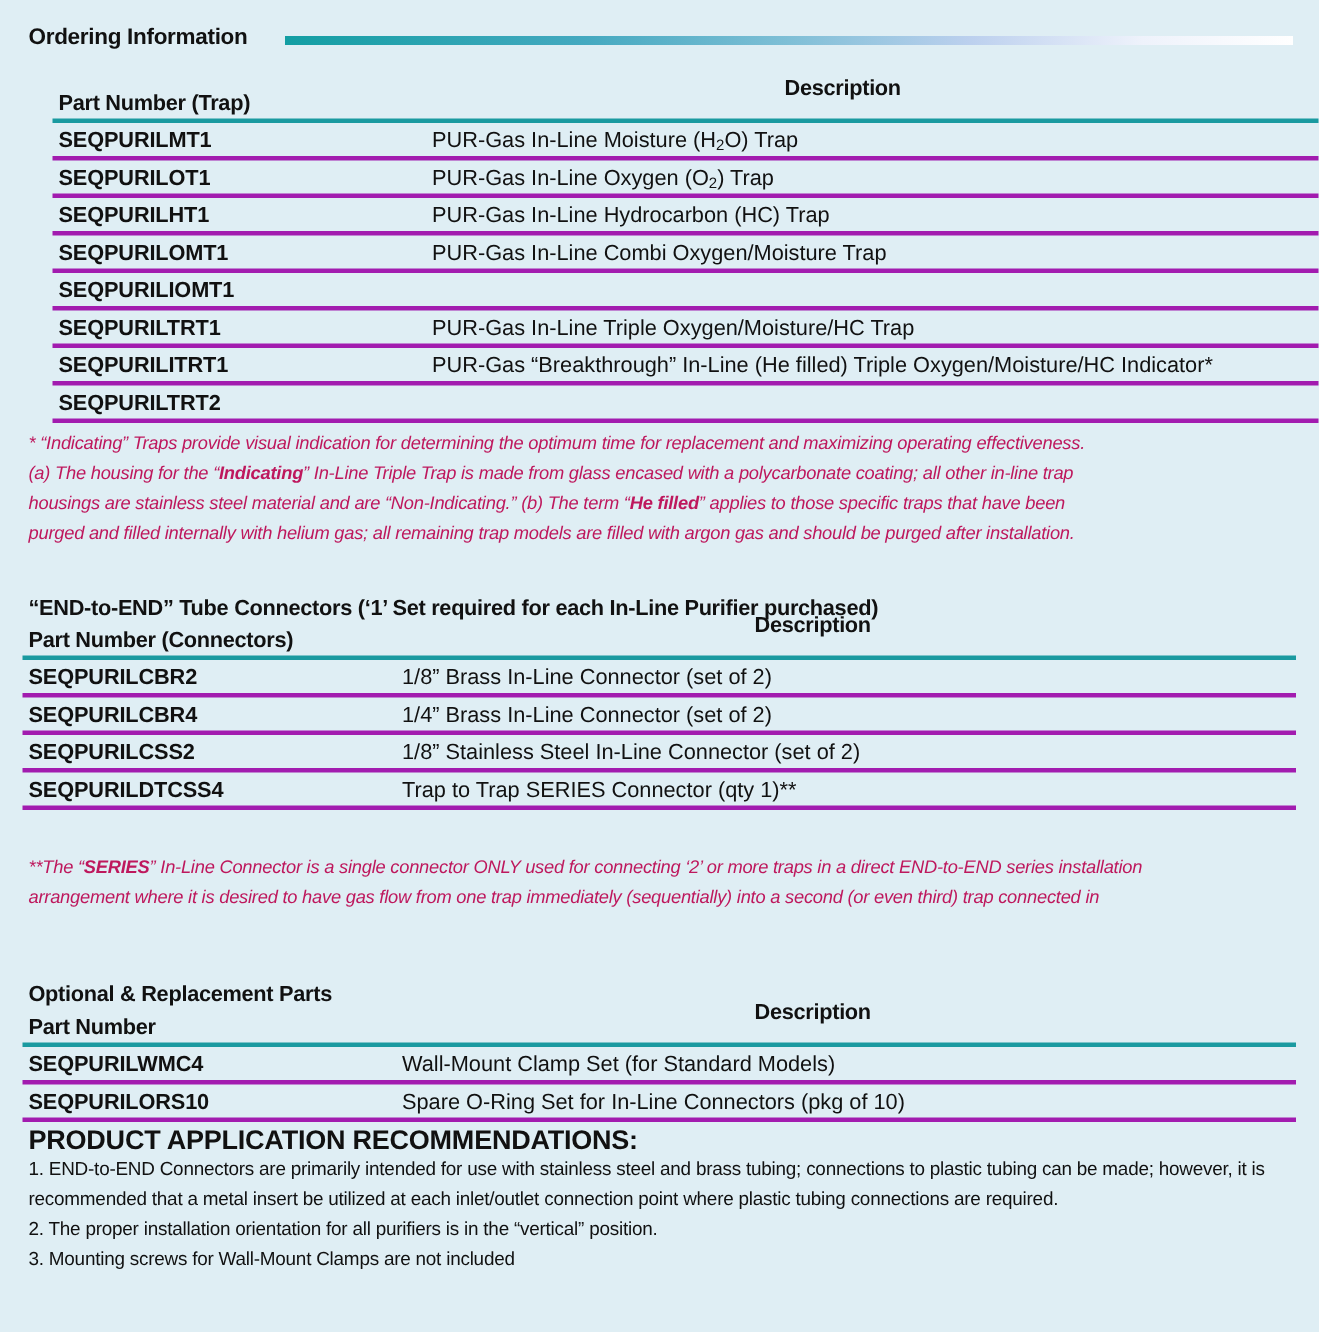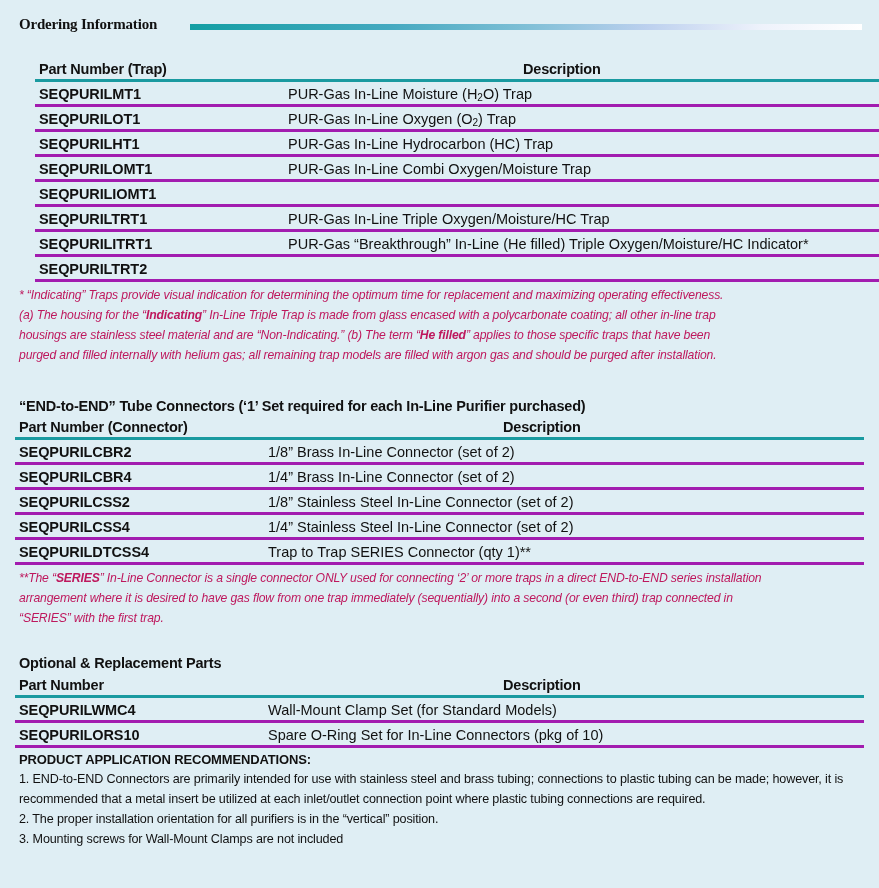--- a/index.html
+++ b/index.html
@@ -6,42 +6,42 @@
     html, body { width: 879px; height: 888px; overflow: hidden; }
     body {
       background: #dfeef4;
       font-family: "Liberation Sans", sans-serif;
       color: #111;
       position: relative;
     }
     .page { position: absolute; left: 0; top: 0; width: 879px; height: 888px; }
 
     .title-row { position: absolute; left: 19px; top: 13px; height: 22px; width: 850px; display: flex; align-items: center; }
-    .title { font-family: Liberation Serif, serif; font-weight: bold; font-size: 15px; color: #111; white-space: nowrap; letter-spacing: -0.2px; }
+    .title { font-family: Liberation Sans, sans-serif; font-weight: bold; font-size: 15px; color: #111; white-space: nowrap; letter-spacing: -0.2px; }
     .title-bar {
       position: absolute; left: 171px; top: 11px; height: 6px; width: 672px;
       background: linear-gradient(to right, #139ea3 0%, #45a9c0 30%, #7fbfd6 50%, #bcd0ee 68%, #eef2fb 85%, #ffffff 100%);
     }
 
     .section-title { position: absolute; left: 19px; font-weight: bold; font-size: 14.5px; white-space: nowrap; letter-spacing: -0.2px; }
 
     .table { position: absolute; left: 15px; width: 849px; }
     .thead { position: relative; height: 20px; border-bottom: 3px solid #1a9aa0; }
     .th-part { position: absolute; left: 4px; bottom: 2px; font-weight: bold; font-size: 14.5px; letter-spacing: -0.2px; }
-    .th-desc { position: absolute; left: 488px; bottom: 2px; font-weight: bold; font-size: 14.5px; letter-spacing: -0.2px; }
+    .th-desc { position: absolute; left: 488px; bottom: 12px; font-weight: bold; font-size: 14.5px; letter-spacing: -0.2px; }
     .row { position: relative; height: 25px; border-bottom: 3px solid #a21caf; }
     .cell-part { position: absolute; left: 4px; top: 4px; font-weight: bold; font-size: 14.5px; letter-spacing: -0.1px; }
     .cell-desc { position: absolute; left: 253px; top: 4px; font-size: 14.5px; white-space: nowrap; }
     .cell-desc sub { font-size: 10px; vertical-align: -2px; line-height: 0; }
 
     .note { position: absolute; left: 19px; width: 850px; font-style: italic; font-size: 12.2px; line-height: 20px; color: #be185d; letter-spacing: -0.15px; }
     .note b { font-weight: bold; }
 
     .recs { position: absolute; left: 19px; top: 751px; width: 850px; font-size: 12.6px; line-height: 20px; letter-spacing: -0.15px; }
-    .recs-title { font-weight: bold; font-size: 13px; line-height: 18px; }
+    .recs-title { font-weight: bold; font-size: 18px; line-height: 18px; }
   </style>
 </head>
 <body>
 
 <div class="page">
 
   <div class="title-row">
     <span class="title">Ordering Information</span>
     <div class="title-bar"></div>
   </div>
@@ -87,49 +87,44 @@
     <div>* “Indicating” Traps provide visual indication for determining the optimum time for replacement and maximizing operating effectiveness.</div>
     <div><span>(a) The housing for the “</span><b>Indicating</b><span>” In-Line Triple Trap is made from glass encased with a polycarbonate coating; all other in-line trap</span></div>
     <div><span>housings are stainless steel material and are “Non-Indicating.” (b) The term “</span><b>He filled</b><span>” applies to those specific traps that have been</span></div>
     <div>purged and filled internally with helium gas; all remaining trap models are filled with argon gas and should be purged after installation.</div>
   </div>
 
   <div class="section-title" style="top:398px;">“END-to-END” Tube Connectors (‘1’ Set required for each In-Line Purifier purchased)</div>
 
   <div class="table" style="top:420px;">
     <div class="thead">
-      <span class="th-part">Part Number (Connector)</span>
+      <span class="th-part">Part Number (Connectors)</span>
       <span class="th-desc">Description</span>
     </div>
     <div class="row">
       <span class="cell-part">SEQPURILCBR2</span>
       <span class="cell-desc">1/8” Brass In-Line Connector (set of 2)</span>
     </div>
     <div class="row">
       <span class="cell-part">SEQPURILCBR4</span>
       <span class="cell-desc">1/4” Brass In-Line Connector (set of 2)</span>
     </div>
     <div class="row">
       <span class="cell-part">SEQPURILCSS2</span>
       <span class="cell-desc">1/8” Stainless Steel In-Line Connector (set of 2)</span>
     </div>
     <div class="row">
-      <span class="cell-part">SEQPURILCSS4</span>
-      <span class="cell-desc">1/4” Stainless Steel In-Line Connector (set of 2)</span>
-    </div>
-    <div class="row">
       <span class="cell-part">SEQPURILDTCSS4</span>
       <span class="cell-desc">Trap to Trap SERIES Connector (qty 1)**</span>
     </div>
   </div>
 
   <div class="note" style="top:568px;">
     <div><span>**The “</span><b>SERIES</b><span>” In-Line Connector is a single connector ONLY used for connecting ‘2’ or more traps in a direct END-to-END series installation</span></div>
     <div>arrangement where it is desired to have gas flow from one trap immediately (sequentially) into a second (or even third) trap connected in</div>
-    <div>“SERIES” with the first trap.</div>
   </div>
 
   <div class="section-title" style="top:655px;">Optional &amp; Replacement Parts</div>
 
   <div class="table" style="top:678px;">
     <div class="thead">
       <span class="th-part">Part Number</span>
       <span class="th-desc">Description</span>
     </div>
     <div class="row">

